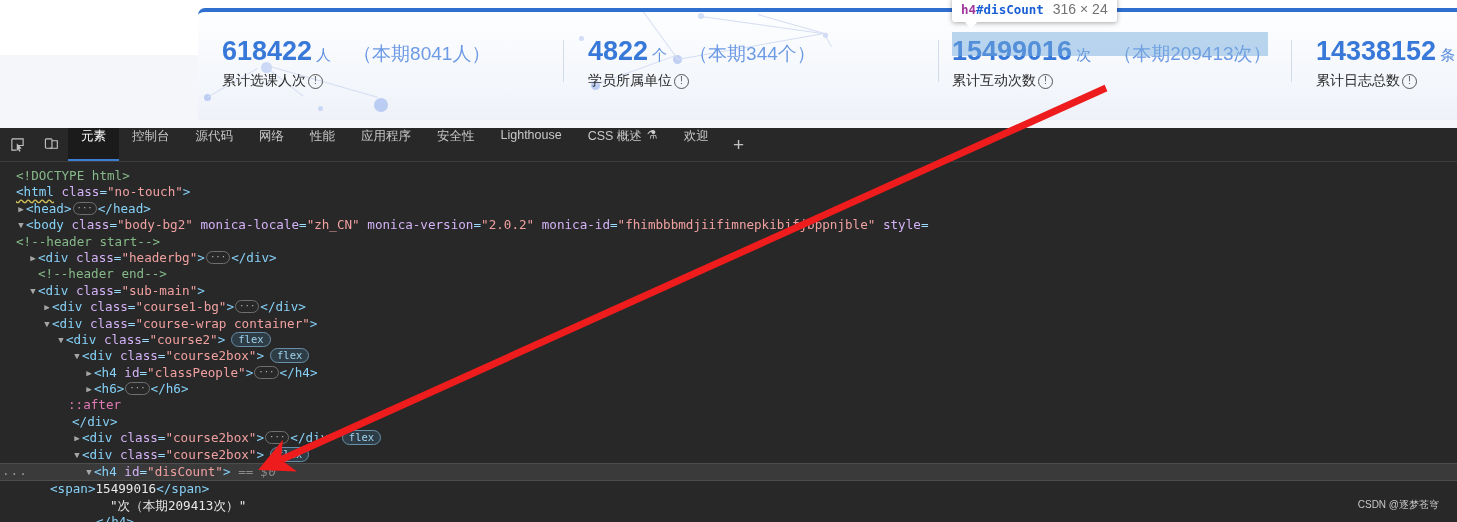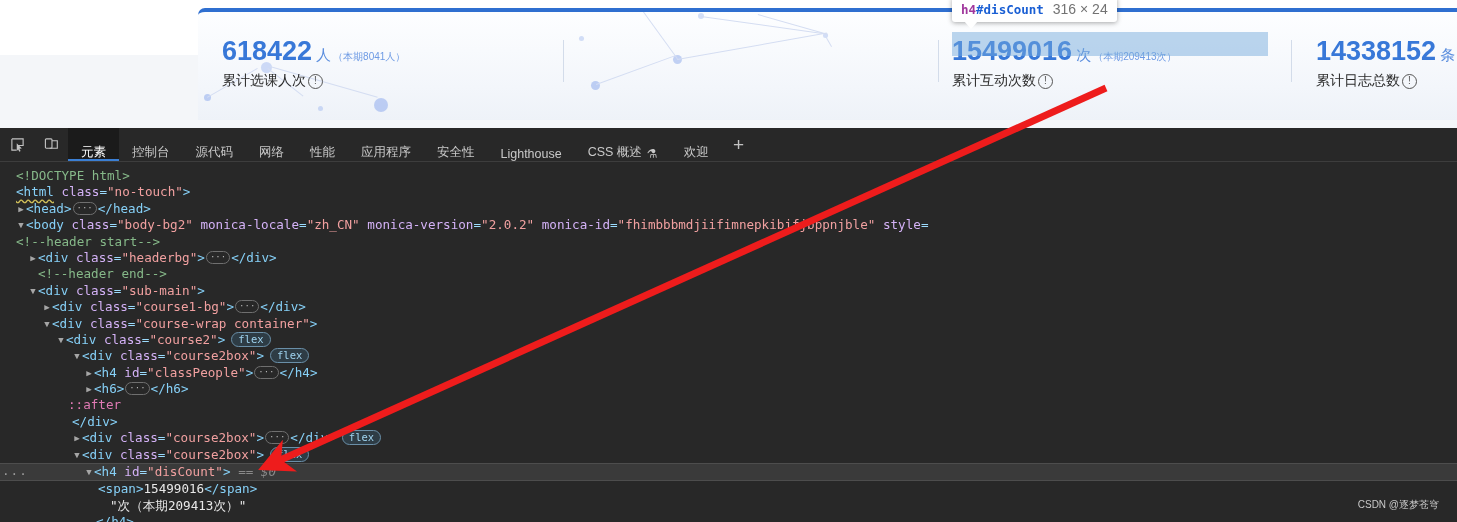--- a/index.html
+++ b/index.html
@@ -68,23 +68,23 @@
     color: #3878d8;
     letter-spacing: 0px;
     vertical-align: baseline;
   }
   .stat-unit {
     font-size: 15px;
     color: #5b8ede;
     margin-left: 4px;
   }
   .stat-delta {
-    font-size: 10px;
+    font-size: 19px;
     color: #6d9ae4;
-    margin-left: 2px;
+    margin-left: 22px;
   }
   .stat-label-row {
     position: absolute;
     left: 0; top: 60px;
     font-size: 14px;
     color: #2b2b2b;
     white-space: nowrap;
   }
   .info-ico {
     display: inline-block;
@@ -151,21 +151,21 @@
     border-bottom: 1px solid #3d3d3d;
     display: flex;
     align-items: stretch;
   }
   .dt-icon-btn {
     width: 34px;
     display: flex; align-items: center; justify-content: center;
     cursor: pointer;
   }
   .dt-tab {
-    display: flex; align-items: flex-end;
+    display: flex; align-items: flex-start;
     padding: 0 13px;
     font-size: 12.5px;
     color: #c9c9c9;
     cursor: pointer;
     position: relative;
     white-space: nowrap;
   }
   .dt-tab.active {
     color: #ffffff;
     background: #1b1b1b;
@@ -310,20 +310,28 @@
     <div class="stat-cell" style="left:24px; width:340px;">
       <div class="stat-number-row">
         <span class="stat-big">618422</span><span class="stat-unit">人</span><span class="stat-delta">（本期8041人）</span>
       </div>
       <div class="stat-label-row">
         <span>累计选课人次</span><span class="info-ico">!</span>
       </div>
     </div>
     <div class="cell-divider" style="left:365px;"></div>
 
+    <div class="stat-cell" style="left:390px; width:360px;">
+      <div class="stat-number-row">
+        <span class="stat-big">4822</span><span class="stat-unit">个</span><span class="stat-delta">（本期344个）</span>
+      </div>
+      <div class="stat-label-row">
+        <span>学员所属单位</span><span class="info-ico">!</span>
+      </div>
+    </div>
     <div class="cell-divider" style="left:740px;"></div>
 
     <div class="stat-cell" style="left:754px; width:430px;">
       <div class="stat-number-row">
         <span class="stat-big">15499016</span><span class="stat-unit">次</span><span class="stat-delta">（本期209413次）</span>
       </div>
       <div class="stat-label-row">
         <span>累计互动次数</span><span class="info-ico">!</span>
       </div>
     </div>
@@ -484,21 +492,21 @@
     <div class="row" style="padding-left:72px;">
       <span class="tw">▼</span><span class="tag">&lt;div</span>
       <span class="attrn">class</span><span class="punct">=</span><span class="val">"course2box"</span><span class="tag">&gt;</span><span class="badge-flex">flex</span>
     </div>
 
     <div class="row selected" style="padding-left:84px;">
       <span class="ellipsis-gutter">...</span><span class="tw">▼</span><span class="tag">&lt;h4</span>
       <span class="attrn">id</span><span class="punct">=</span><span class="val">"disCount"</span><span class="tag">&gt;</span> <span class="eq0">== $0</span>
     </div>
 
-    <div class="row" style="padding-left:98px;">
+    <div class="row" style="padding-left:50px;">
       <span class="tag">&lt;span&gt;</span><span class="text">15499016</span><span class="tag">&lt;/span&gt;</span>
     </div>
 
     <div class="row" style="padding-left:110px;">
       <span class="text">"次（本期209413次）"</span>
     </div>
 
     <div class="row" style="padding-left:96px;">
       <span class="tag">&lt;/h4&gt;</span>
     </div>

